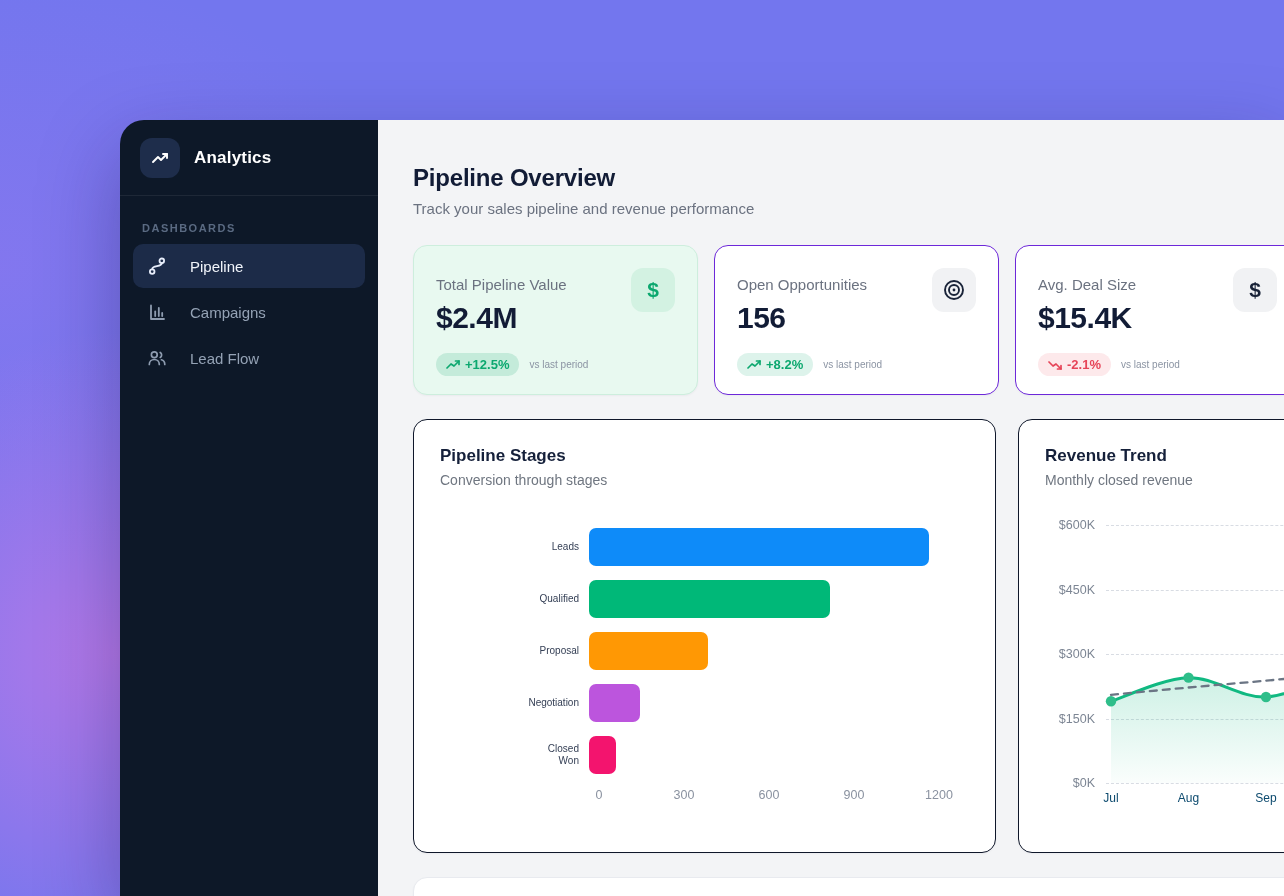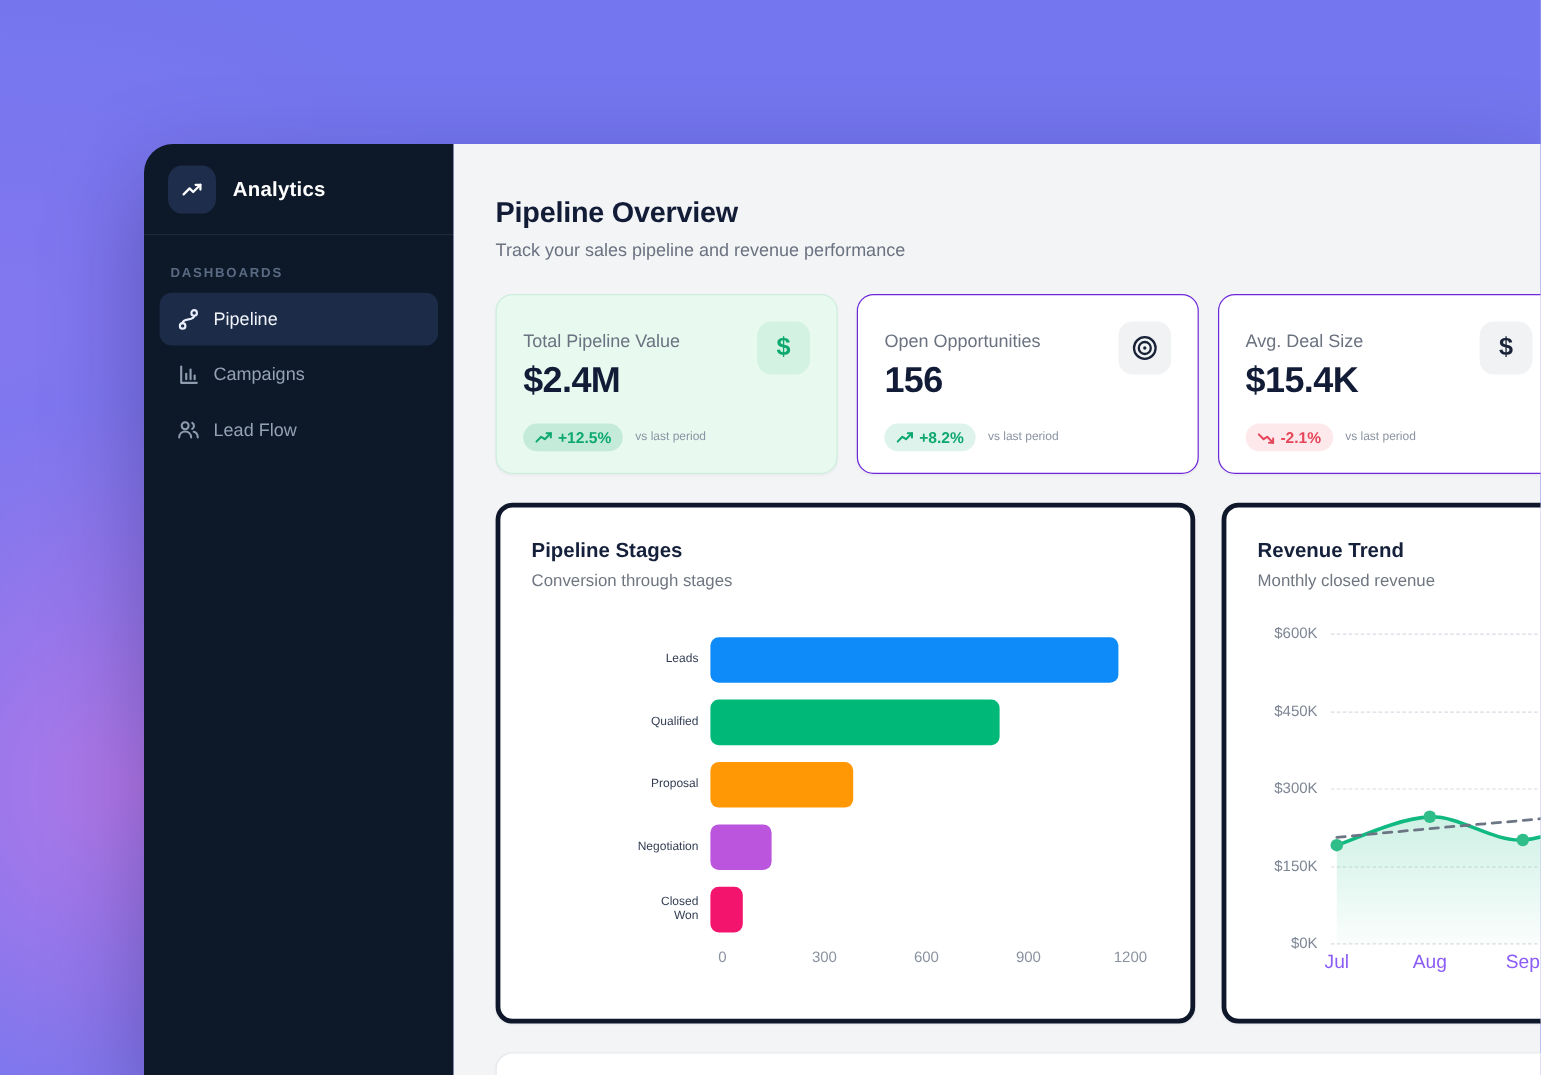--- a/index.html
+++ b/index.html
@@ -17,21 +17,21 @@
     border-radius:24px 0 0 0; overflow:hidden; display:flex;
     box-shadow:0 30px 80px rgba(25,20,80,0.35);
   }
   
   .sidebar { width:258px; flex:0 0 258px; background:#0d1828; color:#e8edf5; display:flex; flex-direction:column; }
   .brand { display:flex; align-items:center; gap:14px; padding:11px 20px; height:76px; border-bottom:1px solid rgba(255,255,255,0.07); }
   .brand-icon { width:40px; height:40px; border-radius:12px; background:#1e2d4b; display:flex; align-items:center; justify-content:center; color:#fff; flex:0 0 auto; }
   .brand-name { font-size:17px; font-weight:700; color:#ffffff; letter-spacing:0.2px; }
   .nav-section { padding:26px 22px 10px; font-size:11px; font-weight:700; letter-spacing:1.5px; color:#5a6a82; }
   .nav { padding:0 13px; display:flex; flex-direction:column; gap:2px; }
-  .nav-item { display:flex; align-items:center; gap:11px; height:44px; padding:0 14px; border-radius:10px; color:#94a2b5; font-size:15px; cursor:pointer; }
+  .nav-item { display:flex; align-items:center; gap:23px; height:44px; padding:0 14px; border-radius:10px; color:#94a2b5; font-size:15px; cursor:pointer; }
   .nav-item .nicon { display:flex; color:#8e9cb0; }
   .nav-item.active { background:#1c2b48; color:#f0f4fa; }
   .nav-item.active .nicon { color:#e8eefb; }
   
   .main { flex:1 1 auto; background:#f3f4f6; padding:44px 0 0 35px; overflow:hidden; }
   .page-title { font-size:24px; font-weight:800; color:#121c36; letter-spacing:-0.2px; }
   .page-subtitle { margin-top:8px; font-size:15px; color:#6b7280; }
   
   .kpi-row { display:flex; gap:16px; margin-top:28px; width:max-content; }
   .kpi-card { position:relative; width:285px; height:150px; background:#ffffff; border:1px solid #6d28d9; border-radius:14px; padding:30px 22px 0; box-shadow:0 1px 2px rgba(16,24,40,0.04); }
@@ -42,37 +42,37 @@
   .delta-badge { display:inline-flex; align-items:center; gap:5px; padding:4px 10px; border-radius:999px; font-size:13px; font-weight:700; }
   .delta-badge.up { background:rgba(16,167,112,0.14); color:#0ca86f; }
   .kpi-card.mint .delta-badge.up { background:rgba(13,160,105,0.16); }
   .delta-badge.down { background:rgba(236,72,90,0.12); color:#e64458; }
   .kpi-compare { margin-left:10px; font-size:10px; color:#8b94a3; }
   .kpi-iconbox { position:absolute; top:22px; right:22px; width:44px; height:44px; border-radius:12px; display:flex; align-items:center; justify-content:center; background:#f1f2f4; color:#192338; }
   .kpi-card.mint .kpi-iconbox { background:#d3f2e2; color:#0ca86f; }
   .dollar-glyph { font-size:21px; font-weight:600; }
   
   .charts-row { display:flex; gap:22px; margin-top:24px; width:max-content; }
-  .chart-card { width:583px; height:434px; background:#ffffff; border:4px solid #0f172a; border-radius:14px; padding:26px; box-shadow:0 1px 2px rgba(16,24,40,0.04); }
+  .chart-card { width:583px; height:434px; background:#ffffff; border:1px solid #0f172a; border-radius:14px; padding:26px; box-shadow:0 1px 2px rgba(16,24,40,0.04); }
   .chart-title { font-size:17px; font-weight:700; color:#15203a; }
   .chart-subtitle { margin-top:6px; font-size:14px; color:#6f7680; }
   
   .bars { margin-top:40px; }
   .bar-row { display:flex; align-items:center; height:38px; margin-bottom:14px; }
   .bar-label { width:149px; flex:0 0 149px; padding-right:10px; text-align:right; font-size:10px; color:#333e54; line-height:1.25; white-space:pre-line; }
   .bar-track { position:relative; width:340px; flex:0 0 340px; height:38px; }
   .bar-fill { height:38px; border-radius:7px; }
   .bar-axis { position:relative; margin-left:159px; width:340px; height:18px; margin-top:10px; }
   .bar-axis span { position:absolute; transform:translateX(-50%); font-size:12.5px; color:#8a92a0; }
   
   .line-chart { position:relative; margin-top:37px; height:290px; width:531px; }
   .gridline { position:absolute; left:0; right:0; height:0; }
   .gridline .dash { position:absolute; left:61px; right:-26px; top:0; border-top:1.5px dashed #d8dce3; }
   .gridline .ylabel { position:absolute; left:0; width:50px; text-align:right; transform:translateY(-50%); font-size:12.5px; color:#7d8694; background:transparent; }
-  .xlabel { position:absolute; transform:translateX(-50%); top:266px; font-size:16px; color:#8b5cf6; }
+  .xlabel { position:absolute; transform:translateX(-50%); top:266px; font-size:12px; color:#0c4a6e; }
   .line-svg { position:absolute; left:0; top:0; overflow:visible; }
   
   .bottom-card { margin-top:24px; width:1188px; height:70px; background:#ffffff; border:1px solid #e8eaef; border-radius:14px; box-shadow:0 1px 2px rgba(16,24,40,0.04); }
 </style>
 </head>
 <body>
 
 <div class="window">
 
   <aside class="sidebar">

